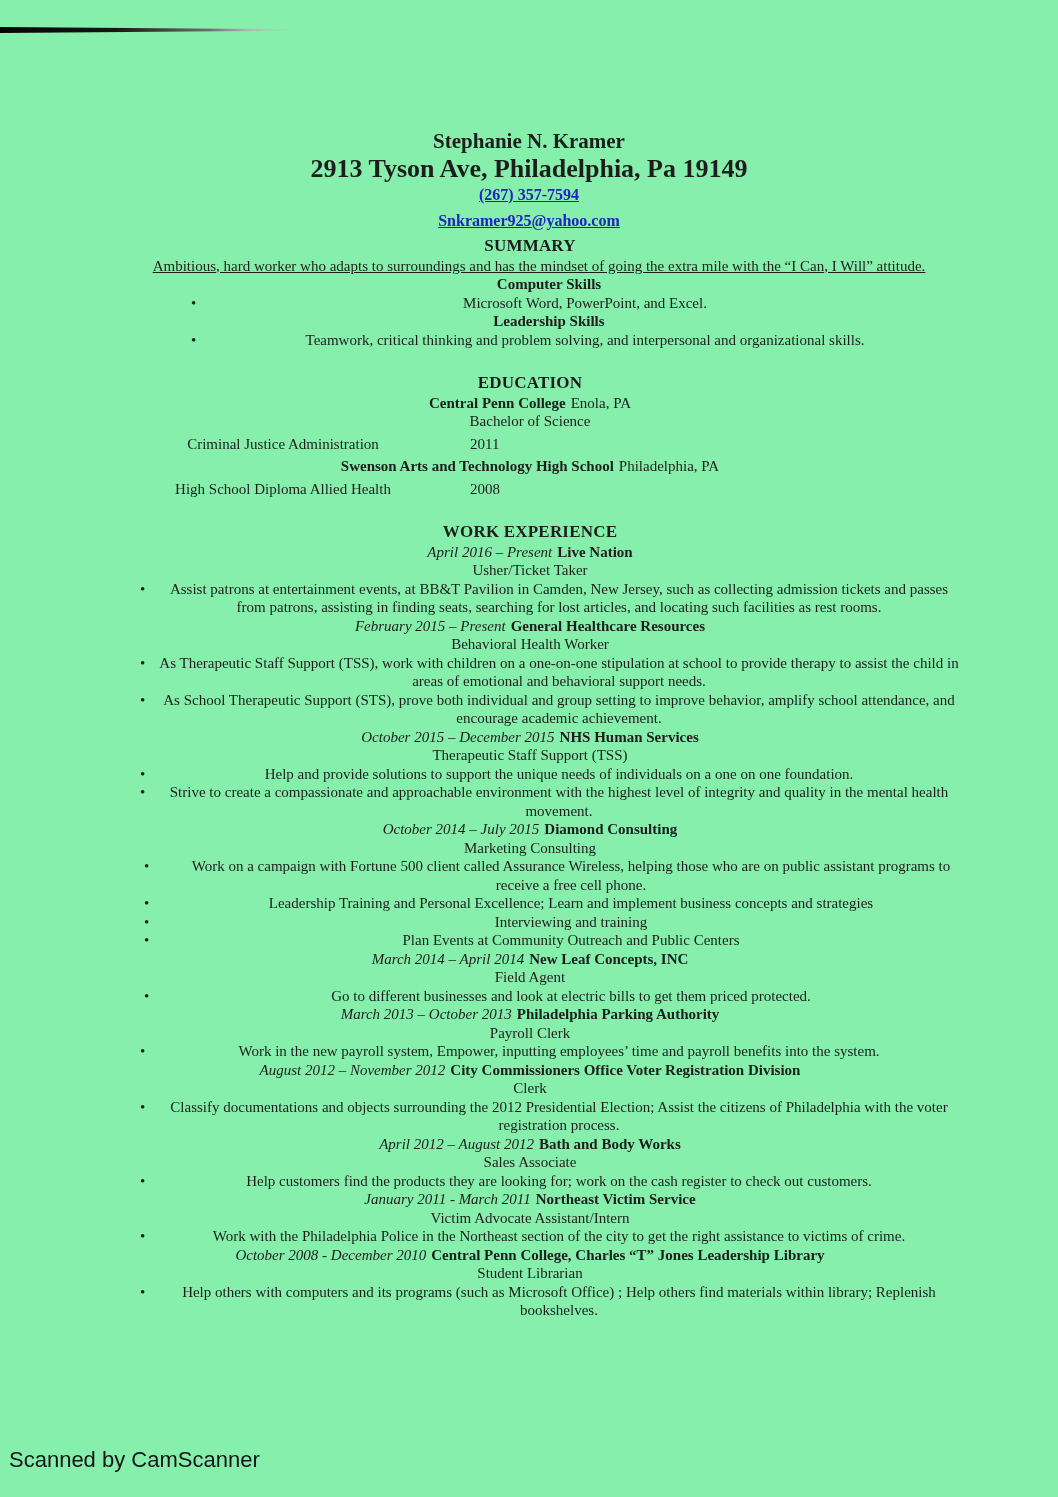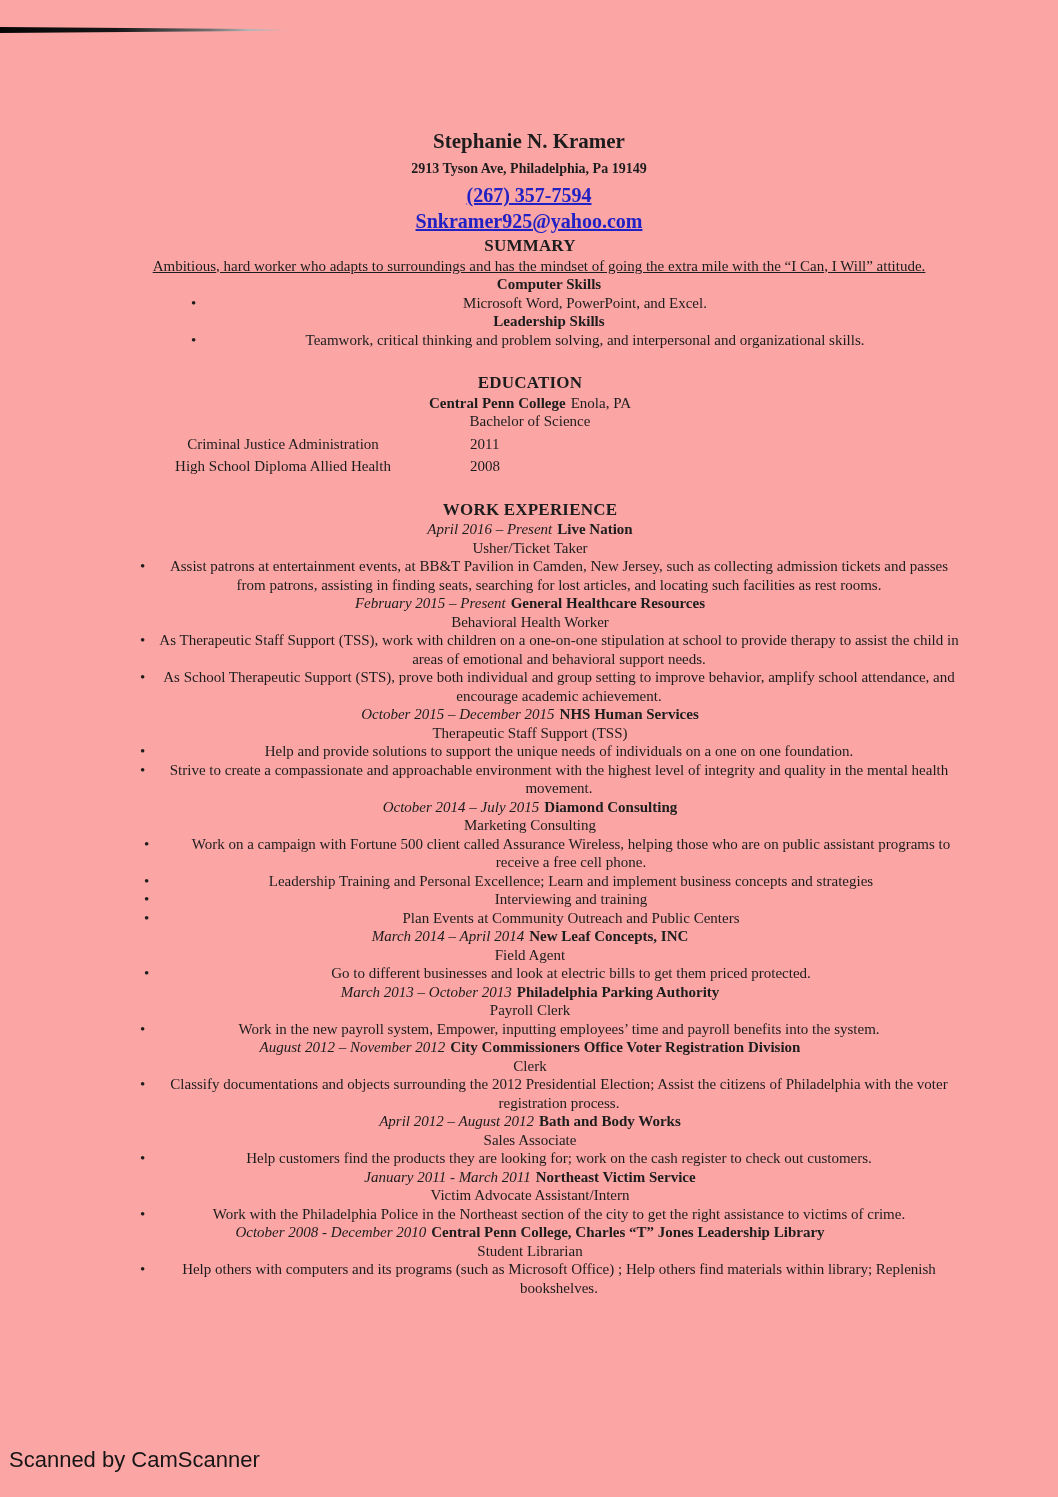--- a/index.html
+++ b/index.html
@@ -3,41 +3,41 @@
 <meta charset="utf-8">
 <style>
   * { box-sizing: border-box; }
   html, body { margin: 0; padding: 0; }
   body {
     width: 1058px; height: 1497px;
     background: #ffffff;
     font-family: "Liberation Serif", serif;
     color: #1d1d1d;
   }
-  .page { position: relative; width: 1058px; height: 1497px; overflow: hidden; background: #fca5a5; }
+  .page { position: relative; width: 1058px; height: 1497px; overflow: hidden; background: #86efac; }
 
   
   .scan-wedge {
     position: absolute; top: 27px; left: 0; width: 290px; height: 6px;
     background: linear-gradient(to right, #050505 0%, #161616 40%, #6e6e6e 72%, #b5b5b5 86%, rgba(255,255,255,0) 100%);
     clip-path: polygon(0 0, 100% 36%, 100% 64%, 0 100%);
   }
 
   .resume-header {
     padding-top: 128px;
     text-align: center;
     font-weight: bold;
   }
   .resume-header .name-line   { font-size: 21px; line-height: 27px; }
-  .resume-header .addr-line   { font-size: 14px; line-height: 27px; }
+  .resume-header .addr-line   { font-size: 26px; line-height: 27px; }
   .resume-header a.link {
     display: block;
     color: var(--link-color, #2121c4);
     text-decoration: underline;
-    font-size: 20px; line-height: 26px;
+    font-size: 16px; line-height: 26px;
     font-weight: bold;
     cursor: pointer;
   }
 
   .content { margin-left: 96px; width: 868px; font-size: 15px; line-height: 18.5px; }
 
   .sec-heading {
     font-size: 17px; font-weight: bold; margin: 0 0 1px 0; letter-spacing: 0.2px;
   }
   .sec-block { margin-top: 0; text-align: center; }
@@ -106,20 +106,23 @@
     <section class="sec-block education">
       <h2 class="sec-heading">EDUCATION</h2>
       <div class="edu-line">
         <span class="b">Central Penn College</span><span>Enola, PA</span>
       </div>
       <div class="edu-line">Bachelor of Science</div>
       <div class="edu-row">
         <span class="edu-program">Criminal Justice Administration</span>
         <span class="edu-year">2011</span>
       </div>
+      <div class="edu-line">
+        <span class="b">Swenson Arts and Technology High School</span><span>Philadelphia, PA</span>
+      </div>
       <div class="edu-row">
         <span class="edu-program">High School Diploma Allied Health</span>
         <span class="edu-year">2008</span>
       </div>
     </section>
 
     <section class="sec-block work">
       <h2 class="sec-heading">WORK EXPERIENCE</h2>
 
       <div class="job">

